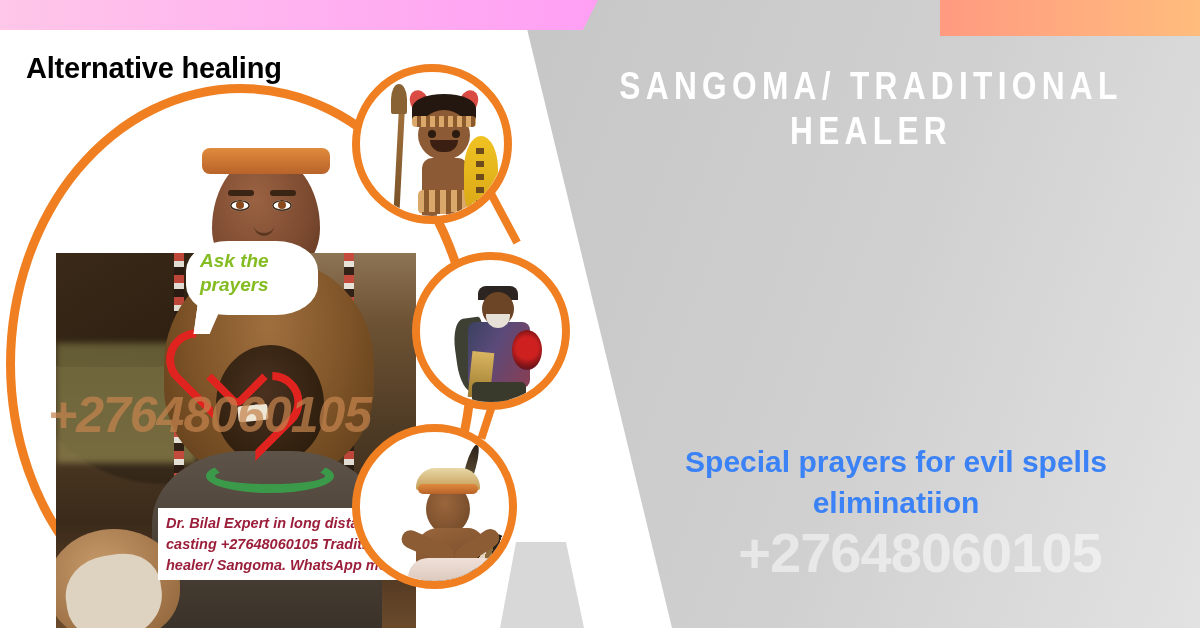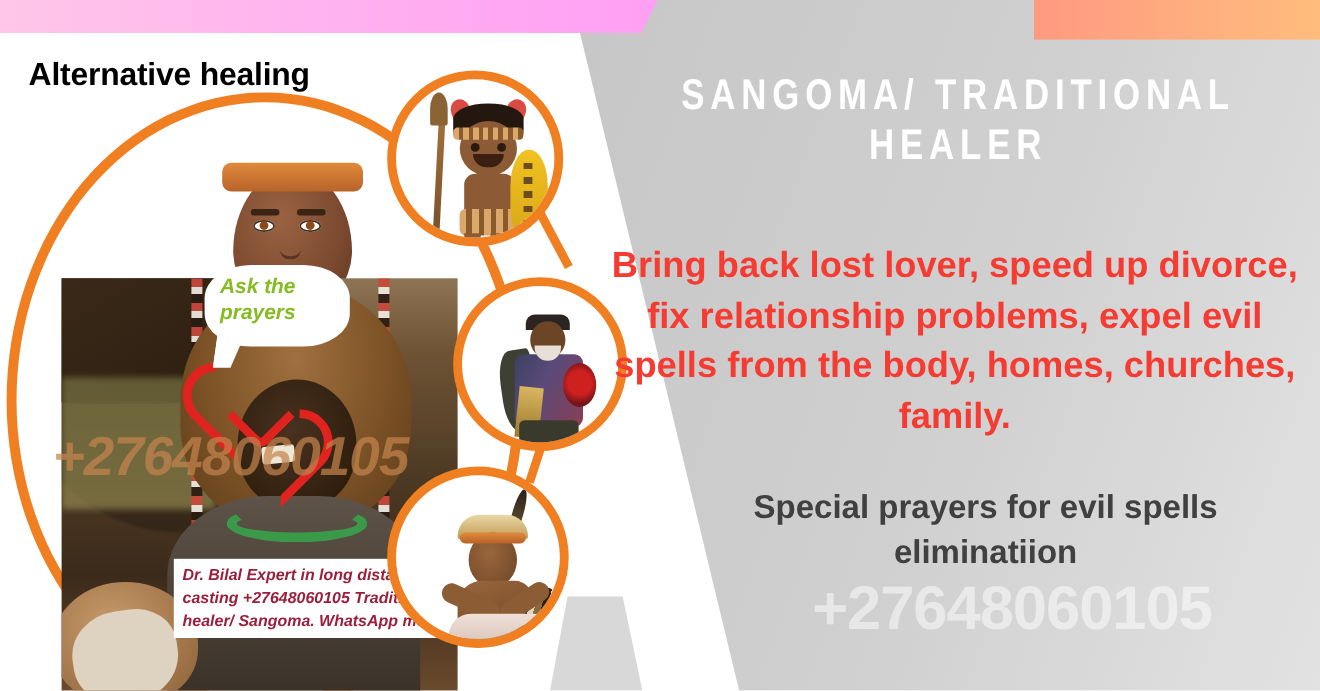--- a/index.html
+++ b/index.html
@@ -329,21 +329,21 @@
     font-size:70px; font-weight:700; color:#ffffff;
     letter-spacing:9px; text-align:center; line-height:1.05;
   }
   .redbody{
     position:absolute; left:548px; top:218px; width:640px;
     font-size:33px; font-weight:700; color:#f63b33;
     text-align:center; line-height:1.38;
   }
   .blackbody{
     position:absolute; left:600px; top:442px; width:592px;
-    font-size:30px; font-weight:700; color:#404040;
+    font-size:30px; font-weight:700; color:#3b82f6;
     text-align:center; line-height:1.35;
   }
   .phone-watermark{
     position:absolute; left:640px; top:520px; width:560px;
     font-size:56px; font-weight:700; color:rgba(255,255,255,.50);
     text-align:center; letter-spacing:-1px;
   }
 </style>
 </head>
 <body>
@@ -458,17 +458,16 @@
     <div class="s-band"></div>
     <div class="s-torso"></div>
     <div class="s-fur"></div>
     <div class="s-arm"></div>
     <div class="s-arm2"></div>
     <div class="s-wrap"></div>
     <div class="s-leg"></div>
   </div>
 
   <div class="kicker">SANGOMA/ TRADITIONAL HEALER</div>
-  <div class="redbody">Bring back lost lover, speed up divorce, fix relationship problems, expel evil spells from the body, homes, churches, family.</div>
   <div class="blackbody">Special prayers for  evil spells eliminatiion</div>
   <div class="phone-watermark">+27648060105</div>
 
 </div>
 
 </body></html>

